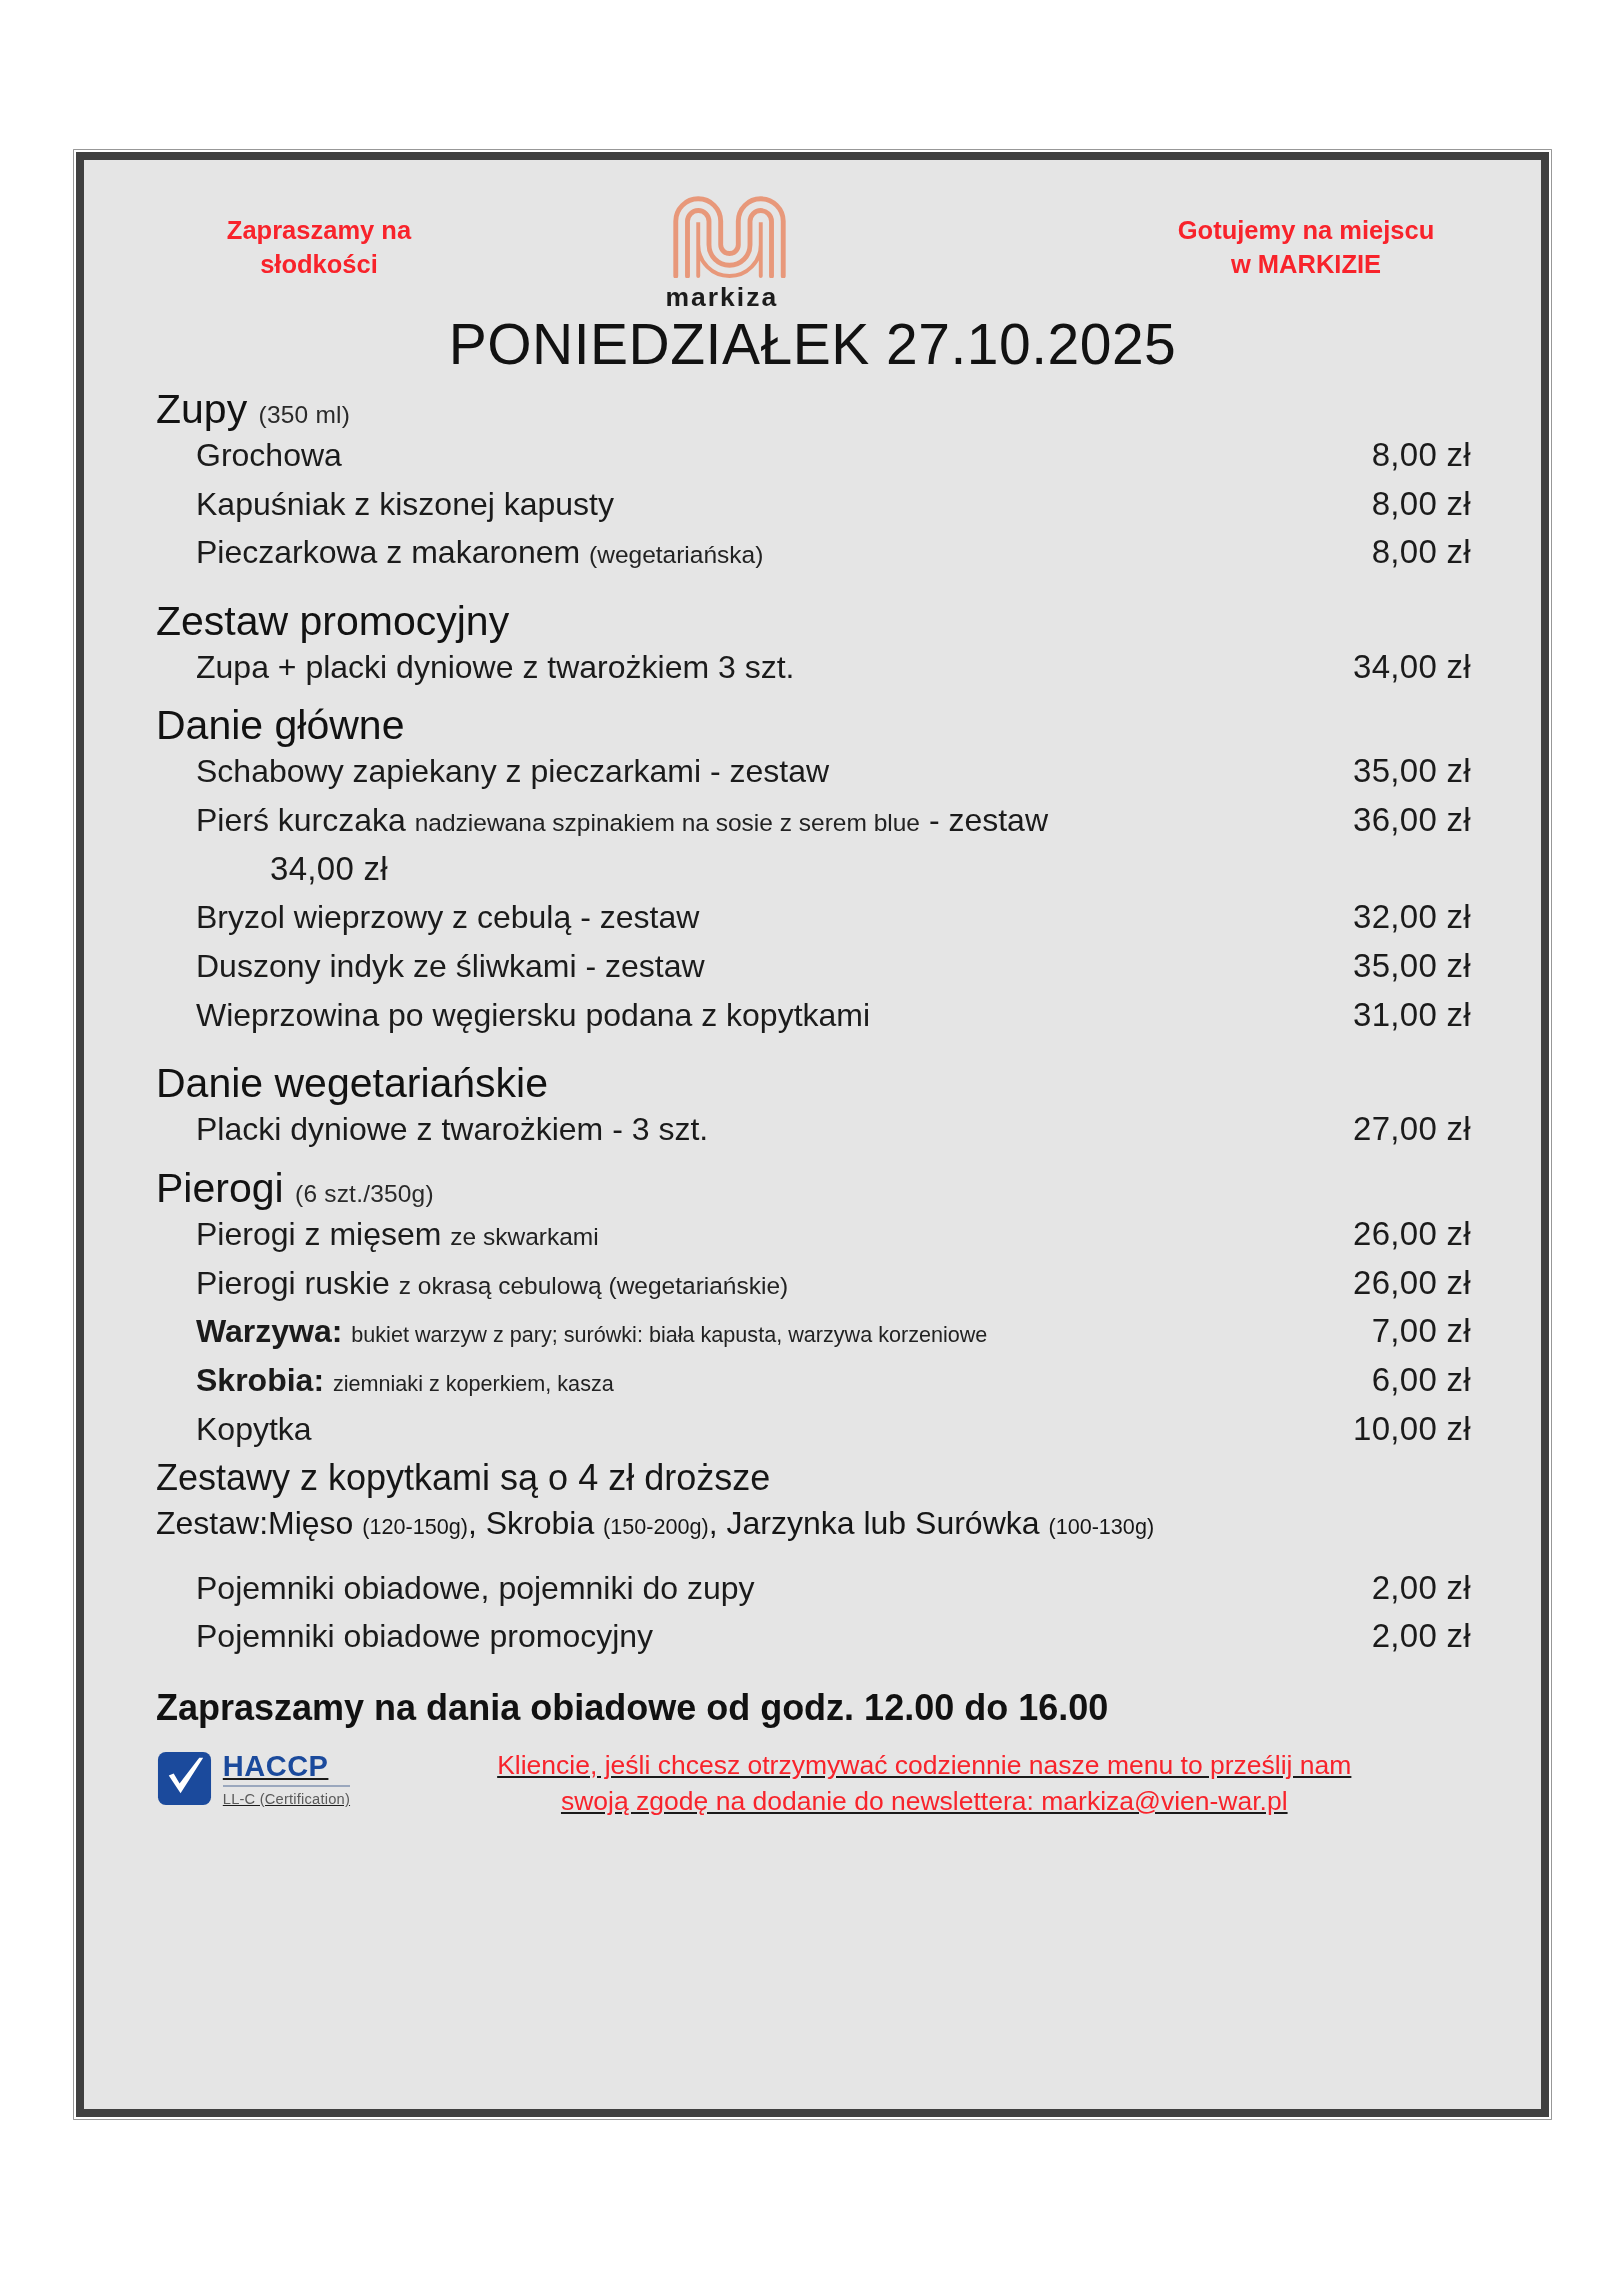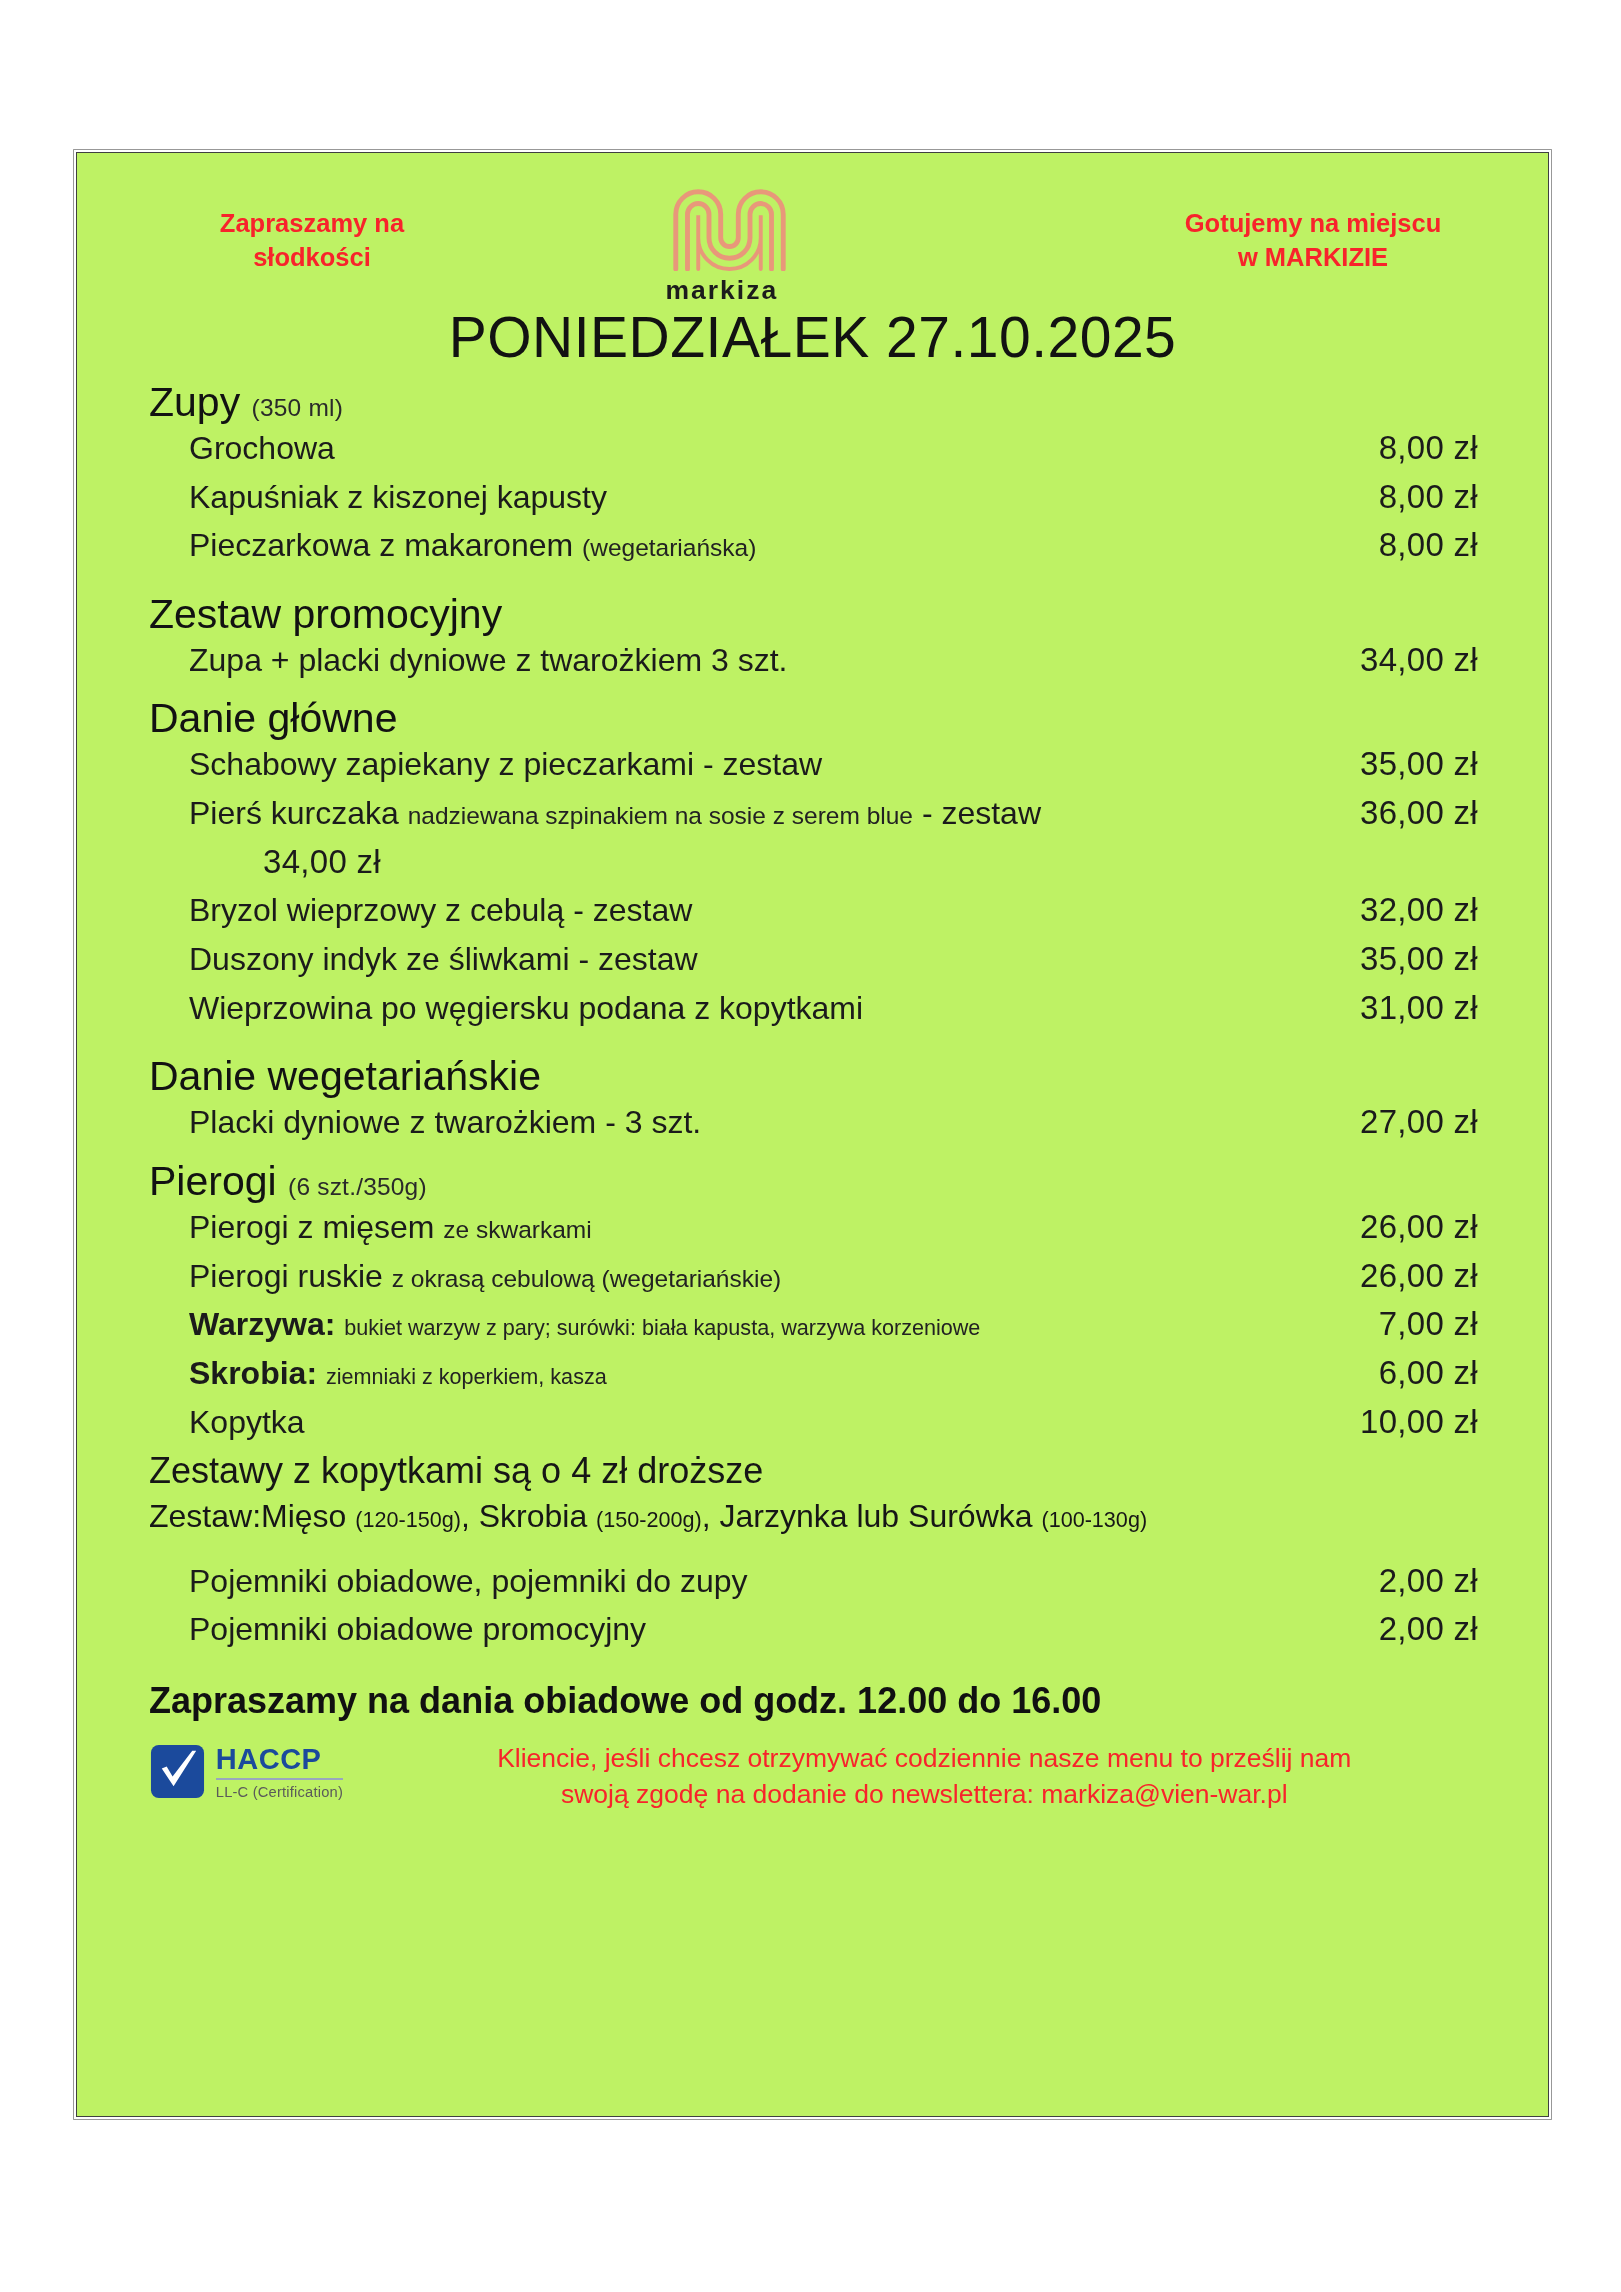--- a/index.html
+++ b/index.html
@@ -16,23 +16,23 @@
     overflow: hidden;
   }
 
   
   .menu-frame {
     position: absolute;
     left: 76px;
     top: 152px;
     width: 1473px;
     height: 1965px;
-    border: 1px solid #404040;
+    border: 8px solid #404040;
     box-shadow: 0 0 0 2px #ffffff, 0 0 0 2.9px #8d8d8d;
-    background: #bef264;
+    background: #e5e5e5;
     box-sizing: border-box;
   }
   .frame-inner {
     position: absolute;
     inset: 0;
     padding: 0 39px;
     box-sizing: border-box;
   }
 
   
@@ -142,20 +142,21 @@
     color: #111;
     padding-top: 25.5px;
     white-space: nowrap;
   }
 
   
   .footer {
     display: flex;
     align-items: flex-start;
     padding: 17.6px 29px 0 33px;
+    text-decoration: underline;
   }
   .haccp {
     display: flex;
     align-items: flex-start;
     gap: 9.8px;
     flex: 0 0 auto;
     padding-top: 3.9px;
   }
   .haccp-badge { width: 57px; height: 57px; display: block; }
   .haccp-text { padding-top: 2px; }

